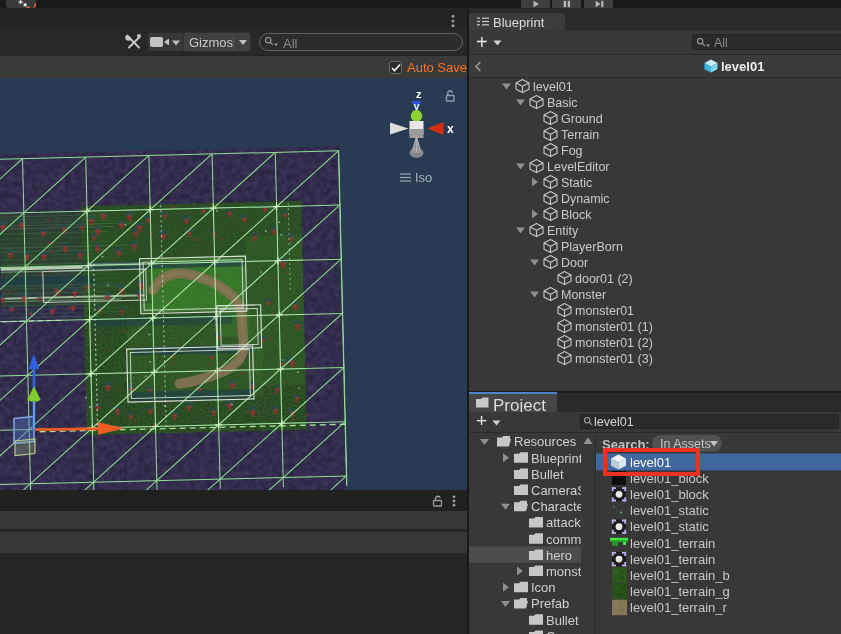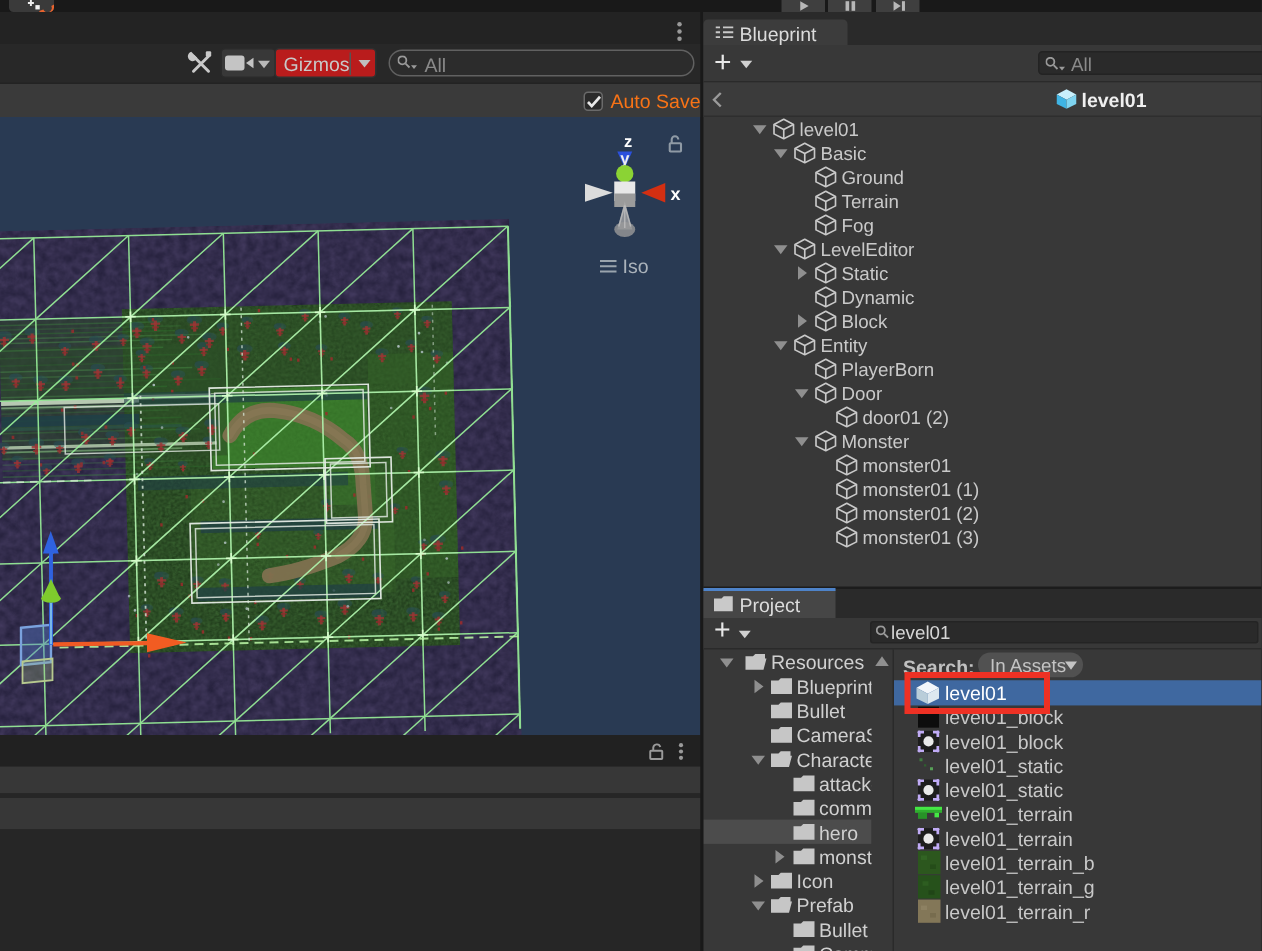--- a/index.html
+++ b/index.html
@@ -45,21 +45,21 @@
       </g>
 <path d="M 3.5 1.5 A 3.2 3.2 0 1 0 7.5 5.5 L 5.6 3.6 Z" fill="#c8c8c8"></path>
 <rect x="13.2" y="1.2" width="3.6" height="3.6" rx="0.8" fill="#c8c8c8"></rect>
 </svg>
 <div class="abs" style="left:147px;top:32px;width:37px;height:20px;background:#383838;border:1px solid #2a2a2a;border-radius:3px"></div>
 <svg class="abs" style="left:150px;top:36px" width="30" height="12" viewBox="0 0 30 12">
 <rect x="0" y="1" width="13" height="10" rx="2" fill="#c4c4c4"></rect>
 <polygon points="14,6 19,2.5 19,9.5" fill="#c4c4c4"></polygon>
 <polygon points="22,4.5 30,4.5 26,9.5" fill="#b8b8b8"></polygon>
 </svg>
-<div class="abs" style="left:183px;top:32px;width:68px;height:20px;background:#b91c1c;border:1px solid #303030;border-radius:3px;color:#c8c8c8;font-size:13px;line-height:19px;padding-left:5px">Gizmos<span style="position:absolute;left:49px;top:2px;height:15px;border-left:1px solid #555"></span></div>
+<div class="abs" style="left:183px;top:32px;width:68px;height:20px;background:#404040;border:1px solid #303030;border-radius:3px;color:#c8c8c8;font-size:13px;line-height:19px;padding-left:5px">Gizmos<span style="position:absolute;left:49px;top:2px;height:15px;border-left:1px solid #555"></span></div>
 <svg class="abs" style="left:238px;top:39px" width="10" height="7" viewBox="0 0 10 7">
       <polygon points="1,1 9,1 5,6" fill="#c0c0c0"></polygon>
     </svg>
 <div class="abs" style="left:259px;top:33px;width:204px;height:18px;background:#2c2c2c;border:1px solid #616161;border-radius:9px"></div>
 <svg class="abs" style="left:265px;top:37px" width="16" height="11" viewBox="0 0 16 11">
       <circle cx="3.2" cy="3.2" r="2.7" fill="none" stroke="#9a9a9a" stroke-width="1.2"></circle>
       <line x1="5.4" y1="5.4" x2="8" y2="8" stroke="#9a9a9a" stroke-width="1.2"></line>
       <polygon points="9,6.5 13,6.5 11,9" fill="#9a9a9a"></polygon>
     </svg>
 <div class="abs" style="left:283px;top:36px;color:#8a8a8a;font-size:13px">All</div>
@@ -1083,21 +1083,21 @@
 </g>
       <text x="106.0" y="284.5" fill="#c9c9c9" font-size="12.5" font-family="Liberation Sans">monster01 (3)</text>
     </svg>
 <div class="abs" style="left:469px;top:391px;width:372px;height:2px;background:#1c1c1c"></div>
 <div class="abs" style="left:469px;top:393px;width:372px;height:19px;background:#2a2a2a"></div>
 <div class="abs" style="left:469px;top:393px;width:88px;height:19px;background:#464646"></div>
 <div class="abs" style="left:469px;top:392px;width:88px;height:2px;background:#4e83c9"></div>
 <svg class="abs" style="left:476px;top:397px" width="13" height="11" viewBox="0 0 13 11">
       <path d="M 0 10.5 L 0 2.0 L 5 2.0 L 6.5 0.5 L 12.5 0.5 L 12.5 10.5 Z" fill="#c9c9c9"></path>
     </svg>
-<div class="abs" style="left:493px;top:396px;color:#dcdcdc;font-size:13px">Project</div>
+<div class="abs" style="left:493px;top:396px;color:#dcdcdc;font-size:17px">Project</div>
 <div class="abs" style="left:469px;top:412px;width:372px;height:21px;background:#383838;border-bottom:1px solid #2a2a2a"></div>
 <div class="abs" style="left:476px;top:410px;color:#e8e8e8;font-size:19px;font-weight:400">+</div>
 <svg class="abs" style="left:492px;top:420px" width="9" height="6" viewBox="0 0 9 6">
       <polygon points="0.5,0.5 8.5,0.5 4.5,5.5" fill="#d0d0d0"></polygon>
     </svg>
 <div class="abs" style="left:580px;top:414px;width:259px;height:15px;background:#2a2a2a;border:1px solid #242424;border-radius:2px"></div>
 <svg class="abs" style="left:584px;top:417px" width="10" height="10" viewBox="0 0 10 10">
       <circle cx="3.2" cy="3.2" r="2.7" fill="none" stroke="#9a9a9a" stroke-width="1.2"></circle>
       <line x1="5.4" y1="5.4" x2="8" y2="8" stroke="#9a9a9a" stroke-width="1.2"></line>
     </svg>

